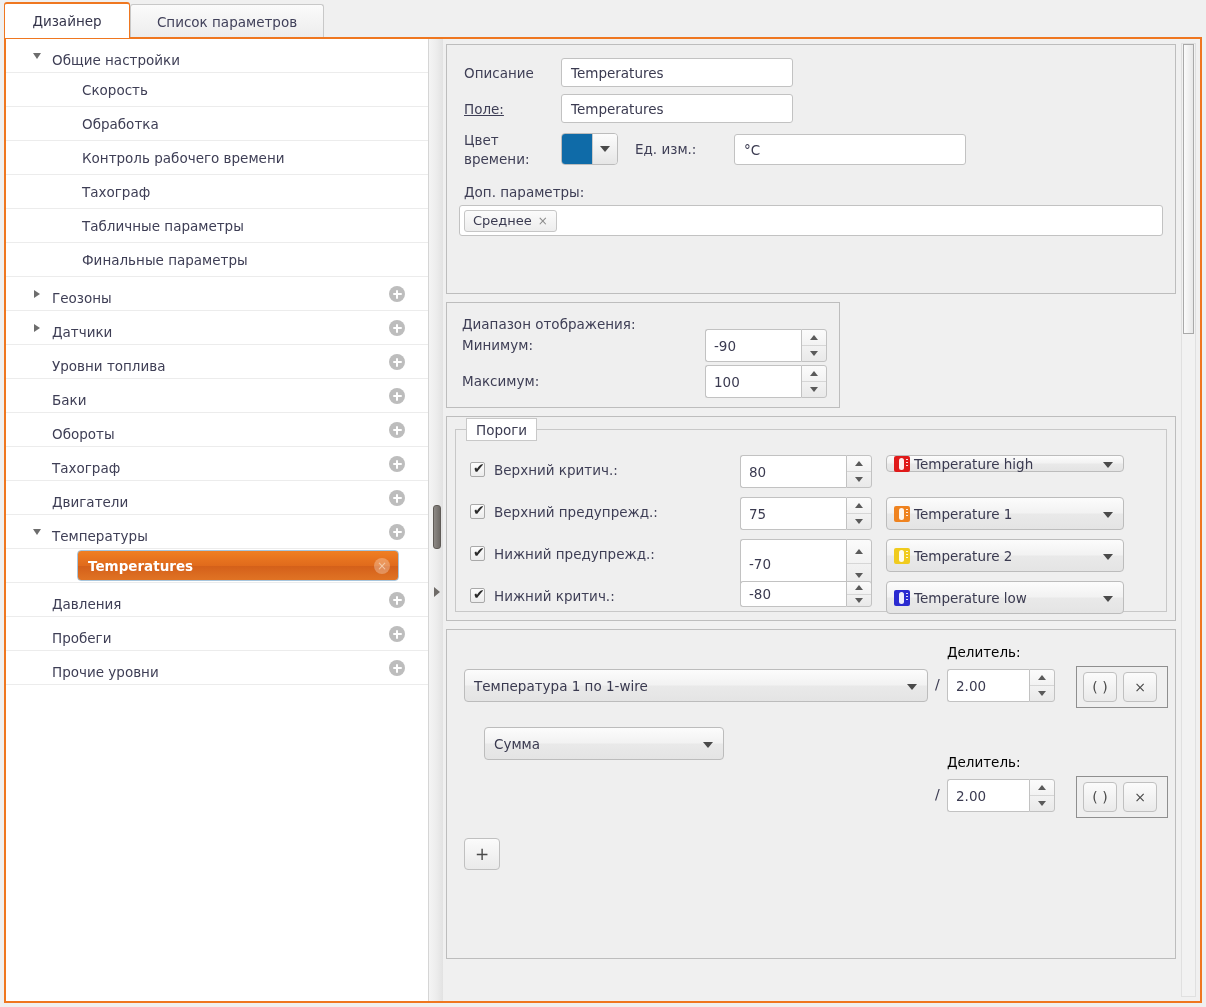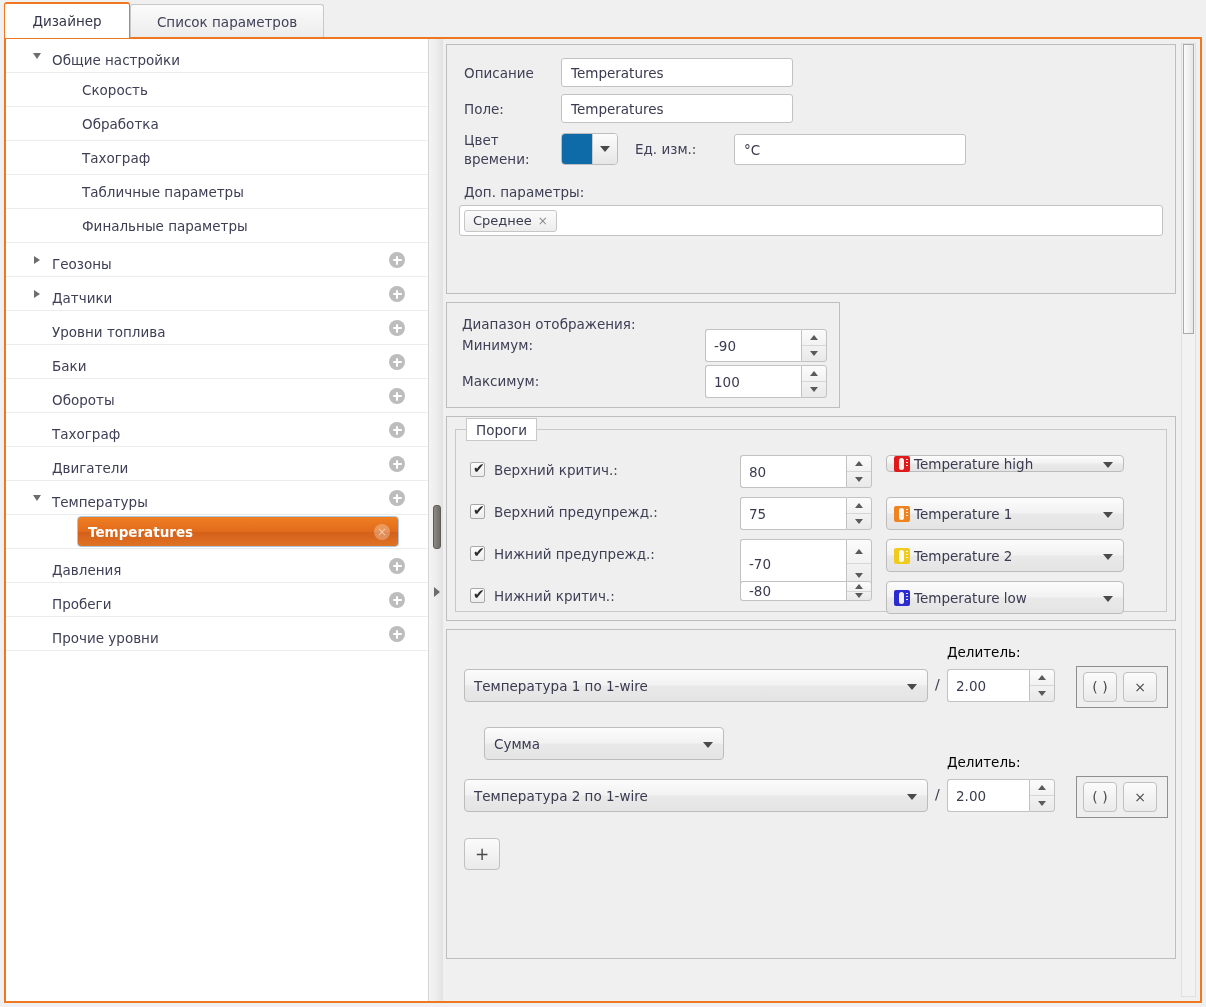--- a/index.html
+++ b/index.html
@@ -271,20 +271,23 @@
             </div>
             <span class="label">Общие настройки</span>
           </div>
           <div class="tree-row lvl2">
             <span class="label">Скорость</span>
           </div>
           <div class="tree-row lvl2">
             <span class="label">Обработка</span>
           </div>
           <div class="tree-row lvl2">
+            <span class="label">Контроль рабочего времени</span>
+          </div>
+          <div class="tree-row lvl2">
             <span class="label">Тахограф</span>
           </div>
           <div class="tree-row lvl2">
             <span class="label">Табличные параметры</span>
           </div>
           <div class="tree-row lvl2">
             <span class="label">Финальные параметры</span>
           </div>
           <div class="tree-row lvl1">
             <div class="twisty">
@@ -351,21 +354,21 @@
         <div class="grip"></div>
         <div class="arrow"></div>
       </div>
 
       <div class="form-panel">
 
         <div class="group" id="group-general">
           <div class="lbl" style="left:17px;top:20px;">Описание</div>
           <div class="txtbox" style="left:114px;top:13px;width:232px;height:29px;">Temperatures</div>
 
-          <div class="lbl" style="left:17px;top:56px;">Поле:</div>
+          <div class="lbl" style="left:17px;top:56px;text-decoration:underline;">Поле:</div>
           <div class="txtbox" style="left:114px;top:49px;width:232px;height:29px;">Temperatures</div>
 
           <div class="lbl" style="left:17px;top:87px;">Цвет</div>
           <div class="lbl" style="left:17px;top:106px;">времени:</div>
 
           <div class="colorbtn" id="color-button" style="left:114px;top:88px;width:57px;height:32px;">
             <div class="sw" id="color-swatch" style="background: rgb(15, 107, 168);"></div>
             <div class="drop">
               <span style="display:block;width:0;height:0;border-top:6px solid #4a4a4a;border-left:5px solid transparent;border-right:5px solid transparent;"></span>
             </div>
@@ -481,21 +484,21 @@
                     <span class="bulb"></span>
                     <span class="dots"></span>
                   </span>
                   <span>Temperature 2</span>
                   <span class="cb-arrow"></span>
                 </div>
                 <div class="cbox" style="left: 14px; top: 158px;">
                   <span class="tick">✔</span>
                 </div>
                 <div class="lbl" style="left: 38px; top: 158px;">Нижний критич.:</div>
-                <div class="spin" style="left: 284px; top: 151px; width: 132px; height: 20px;">
+                <div class="spin" style="left: 284px; top: 151px; width: 132px; height: 26px;">
                   <div class="field">-80</div>
                   <div class="btns">
                     <div class="up">
                       <span class="tri-up"></span>
                     </div>
                     <div class="dn">
                       <span class="tri-dn"></span>
                     </div>
                   </div>
                 </div>
@@ -534,24 +537,20 @@
             <div class="sqbtn">( )</div>
             <div class="sqbtn">×</div>
           </div>
 
           <div class="combo" style="left:37px;top:97px;width:240px;height:33px;">
             <span>Сумма</span>
             <span class="cb-arrow"></span>
           </div>
 
           <div class="divlabel" style="left:500px;top:124px;">Делитель:</div>
-          <div class="combo" style="left:17px;top:149px;width:464px;height:33px;">
-            <span>Температура 2 по 1-wire</span>
-            <span class="cb-arrow"></span>
-          </div>
           <div class="slashlbl" style="left:488px;top:156px;">/</div>
           <div class="spin" style="left:500px;top:149px;width:108px;height:33px;">
             <div class="field">2.00</div>
             <div class="btns">
               <div class="up">
                   <span class="tri-up"></span>
                 </div>
               <div class="dn">
                   <span class="tri-dn"></span>
                 </div>

